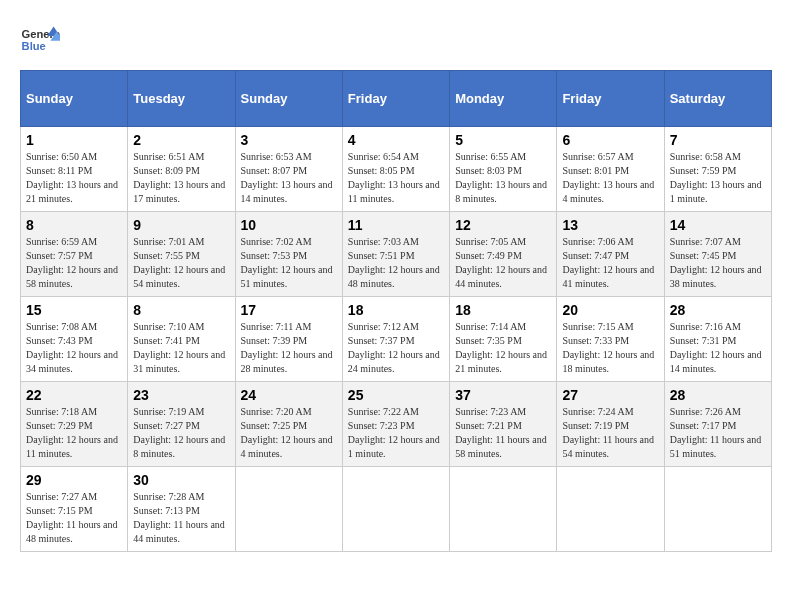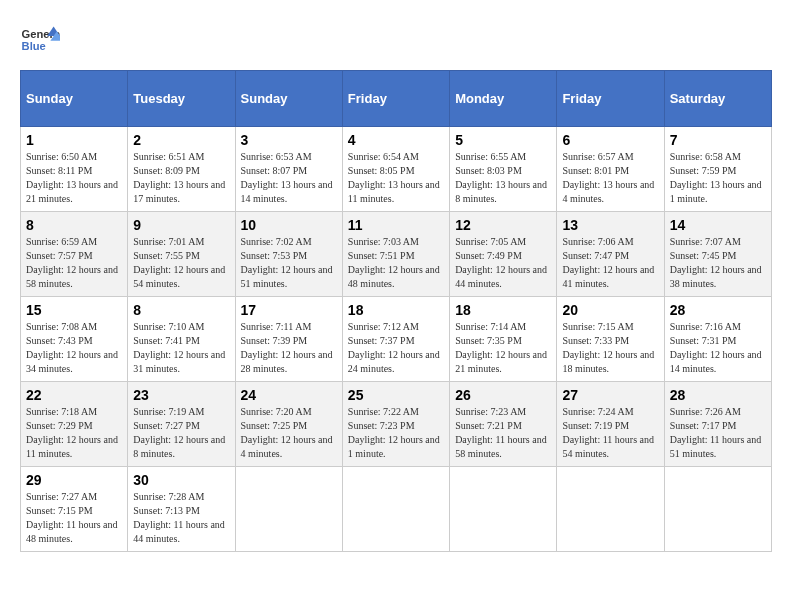--- a/index.html
+++ b/index.html
@@ -314,21 +314,21 @@
       </td>
         <td>
         <span class="day-number">25</span>
         <div class="day-info">
           Sunrise: 7:22 AM<br>
           Sunset: 7:23 PM<br>
           Daylight: 12 hours and 1 minute.
         </div>
       </td>
         <td>
-        <span class="day-number">26</span>
+        <span class="day-number">37</span>
         <div class="day-info">
           Sunrise: 7:23 AM<br>
           Sunset: 7:21 PM<br>
           Daylight: 11 hours and 58 minutes.
         </div>
       </td>
         <td>
         <span class="day-number">27</span>
         <div class="day-info">
           Sunrise: 7:24 AM<br>

